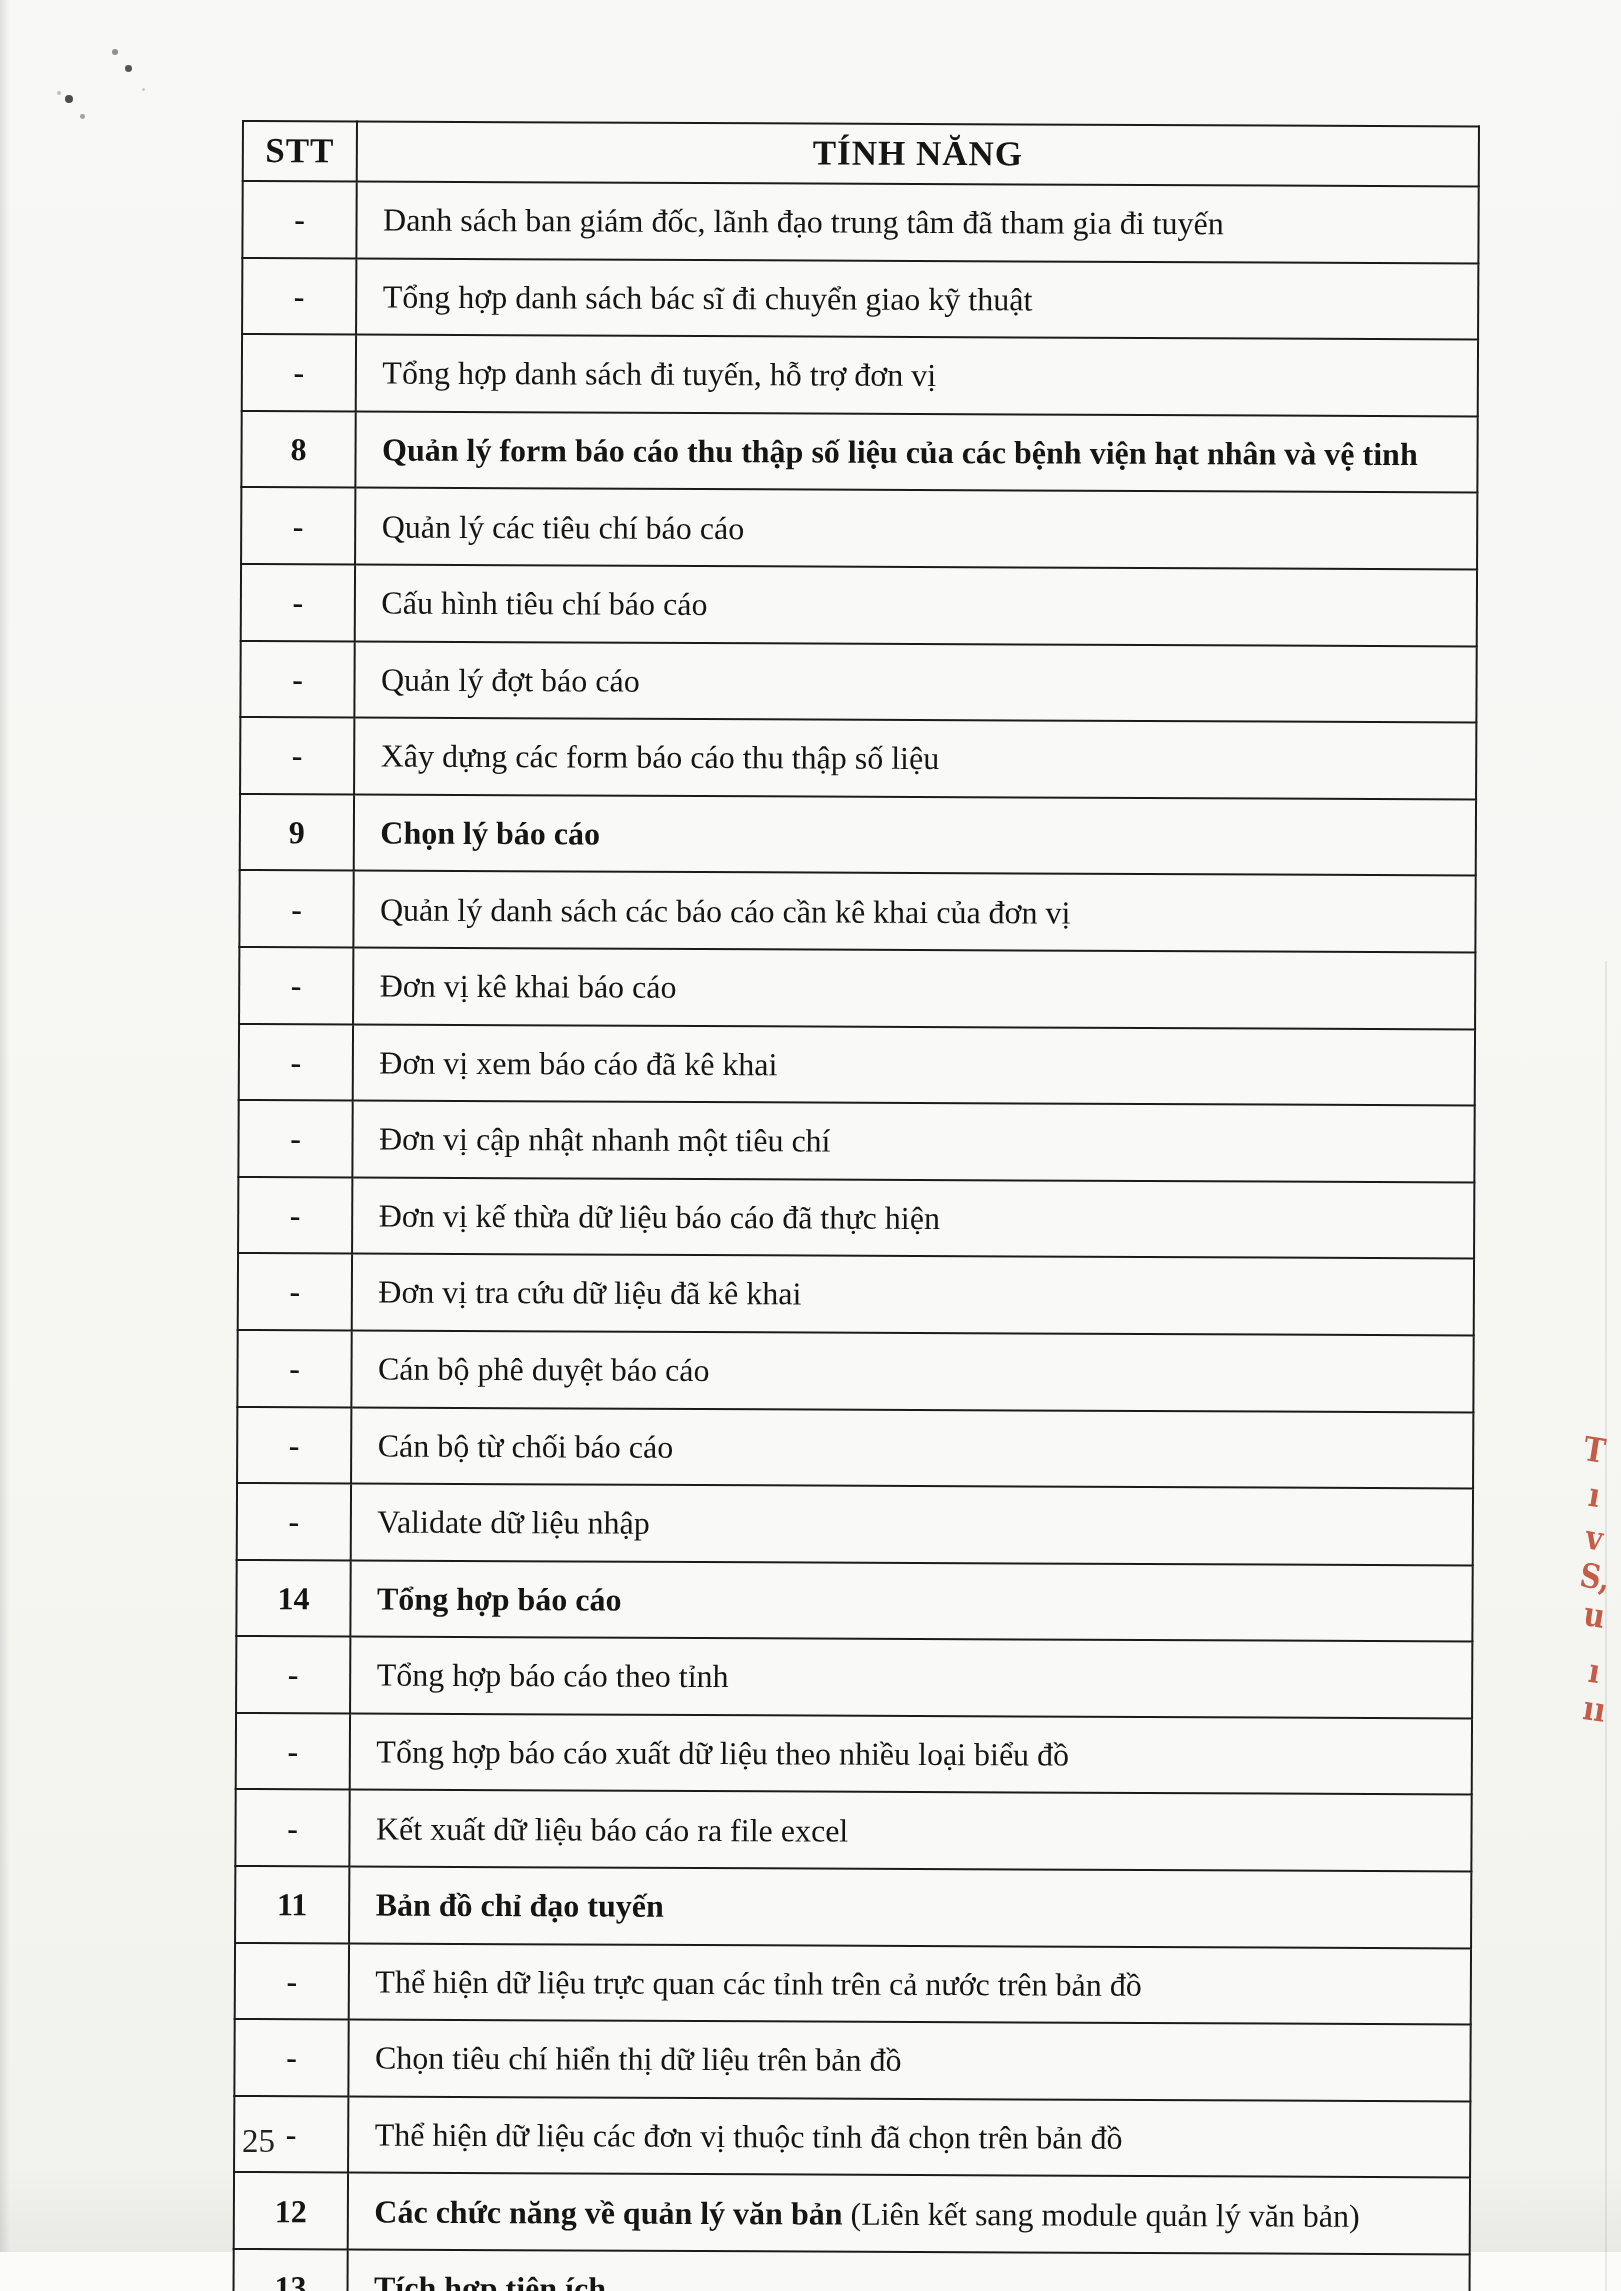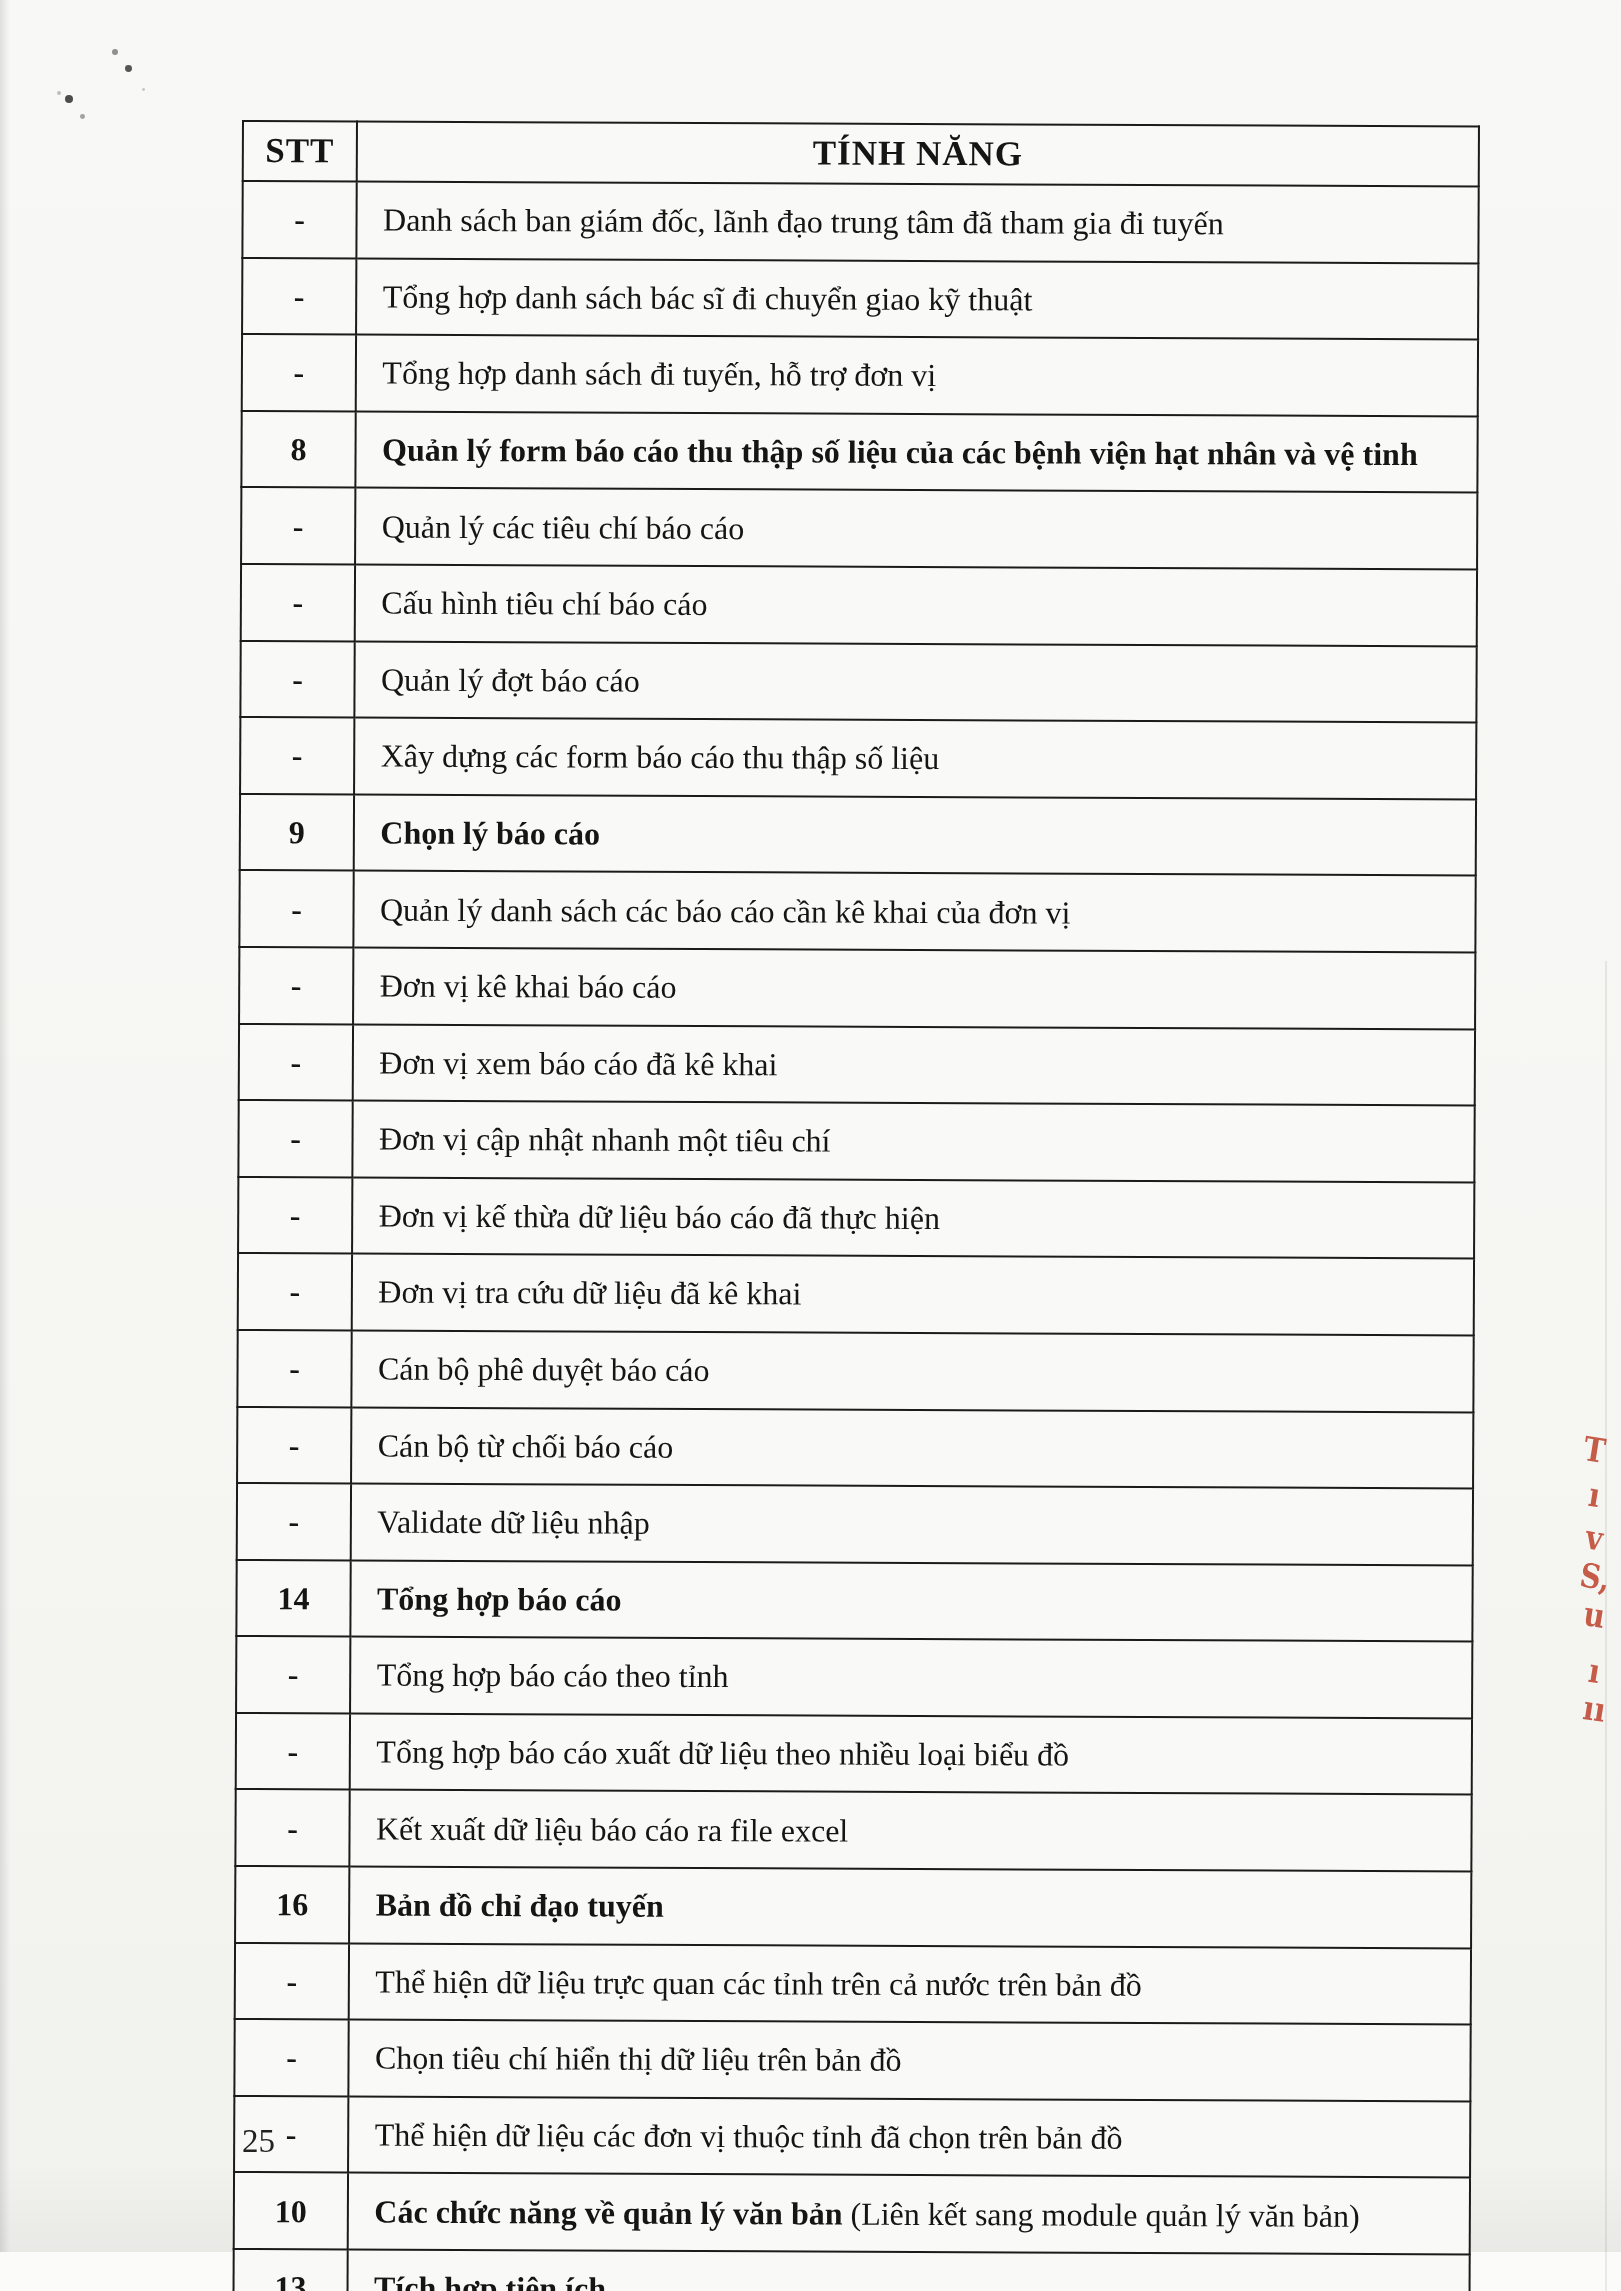--- a/index.html
+++ b/index.html
@@ -189,41 +189,41 @@
     <td class="stt">-</td>
     <td class="feat"><span class="b"></span><span class="r">Tổng hợp báo cáo xuất dữ liệu theo nhiều loại biểu đồ</span></td>
   </tr>
 
   <tr>
     <td class="stt">-</td>
     <td class="feat"><span class="b"></span><span class="r">Kết xuất dữ liệu báo cáo ra file excel</span></td>
   </tr>
 
   <tr>
-    <td class="stt">16</td>
+    <td class="stt">11</td>
     <td class="feat"><span class="b">Bản đồ chỉ đạo tuyến</span><span class="r"></span></td>
   </tr>
 
   <tr>
     <td class="stt">-</td>
     <td class="feat"><span class="b"></span><span class="r">Thể hiện dữ liệu trực quan các tỉnh trên cả nước trên bản đồ</span></td>
   </tr>
 
   <tr>
     <td class="stt">-</td>
     <td class="feat"><span class="b"></span><span class="r">Chọn tiêu chí hiển thị dữ liệu trên bản đồ</span></td>
   </tr>
 
   <tr>
     <td class="stt">-</td>
     <td class="feat"><span class="b"></span><span class="r">Thể hiện dữ liệu các đơn vị thuộc tỉnh đã chọn trên bản đồ</span></td>
   </tr>
 
   <tr>
-    <td class="stt">10</td>
+    <td class="stt">12</td>
     <td class="feat"><span class="b">Các chức năng về quản lý văn bản</span><span class="r"> (Liên kết sang module quản lý văn bản)</span></td>
   </tr>
 
   <tr>
     <td class="stt">13</td>
     <td class="feat"><span class="b">Tích hợp tiện ích</span><span class="r"></span></td>
   </tr>
 
 </tbody>
   </table>

